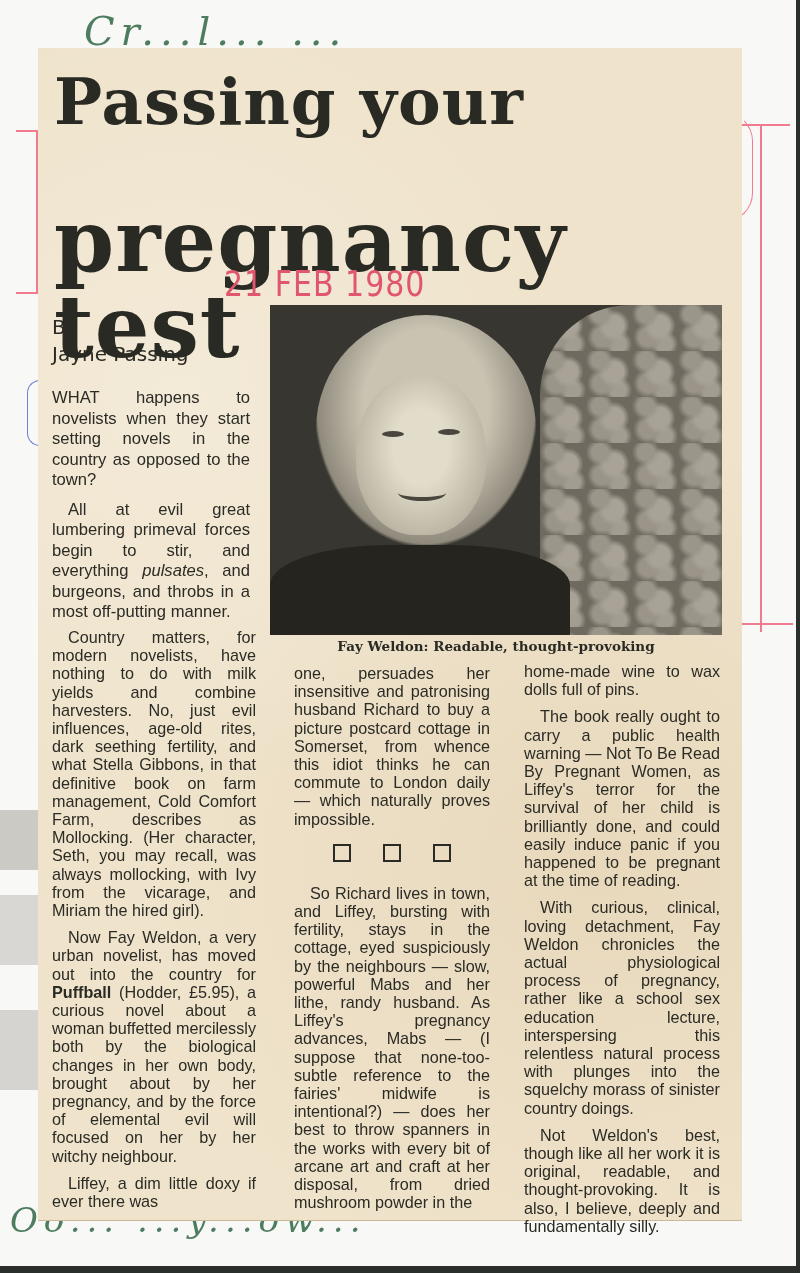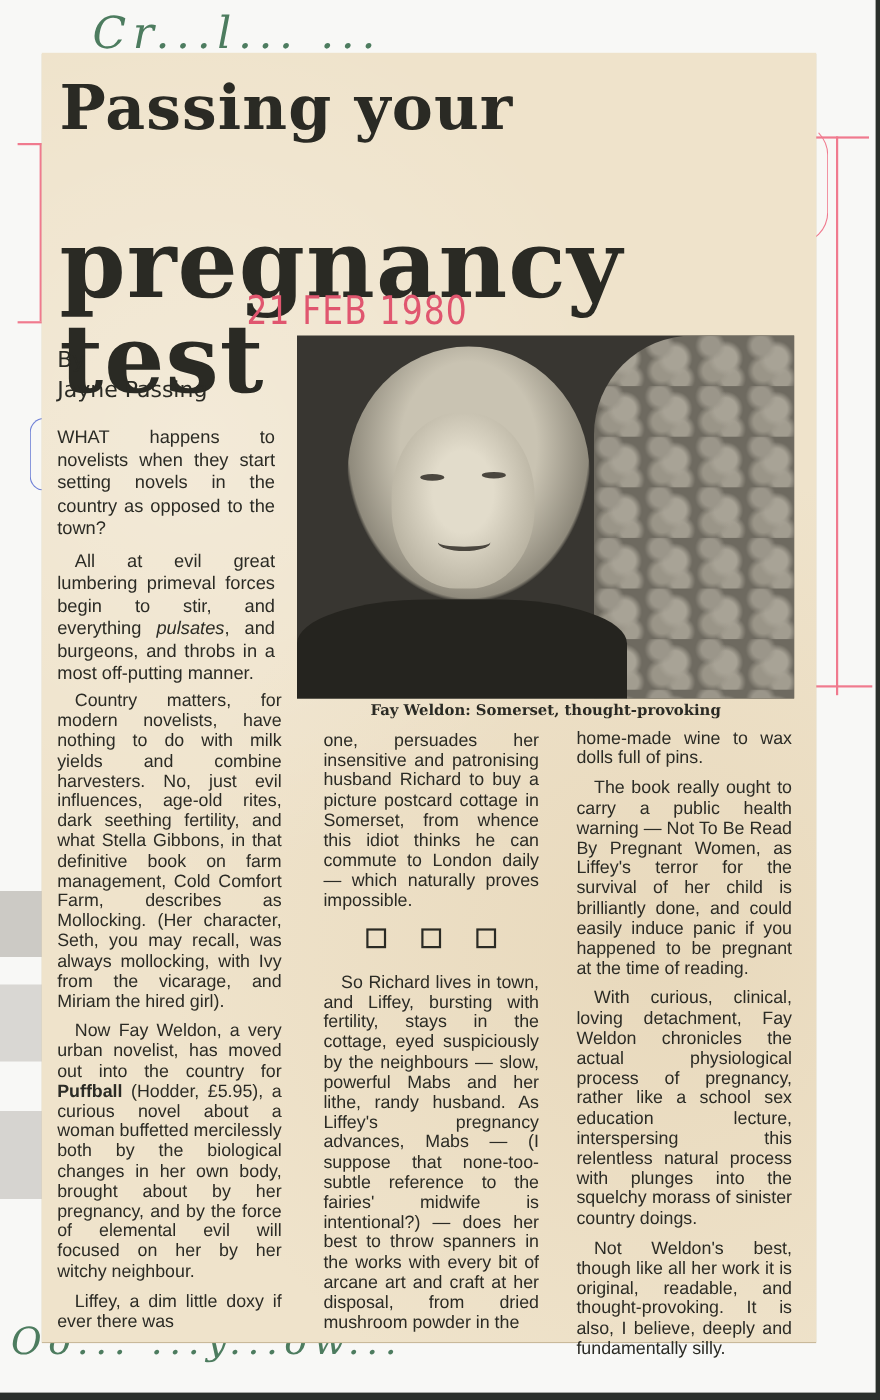--- a/index.html
+++ b/index.html
@@ -40,21 +40,21 @@
     background-image:
       radial-gradient(circle at 20% 30%, rgba(255,255,255,0.25), transparent 40%),
       radial-gradient(circle at 80% 70%, rgba(200,170,120,0.18), transparent 45%);
     box-shadow: 0 1px 0 #c9b99a;
   }
   .headline {
     position: absolute; left: 16px; margin: 0;
     font-family: "DejaVu Serif", serif; font-weight: bold;
     color: #2a2a24; line-height: 1; letter-spacing: 1px;
   }
-  .headline-1 { top: 22px; font-size: 56px; }
+  .headline-1 { top: 22px; font-size: 64px; }
   .headline-2 { top: 150px; font-size: 86px; }
   .date-stamp {
     position: absolute; left: 186px; top: 214px;
     font-family: "DejaVu Sans", sans-serif; font-size: 30px; color: #e0566f;
     letter-spacing: 1px; transform: scaleY(1.2); transform-origin: left top;
   }
   .byline {
     position: absolute; left: 14px; top: 266px;
     font-family: "DejaVu Sans", sans-serif; font-size: 20px; color: #2a2a24; line-height: 27px;
   }
@@ -149,21 +149,21 @@
 
   <div class="photo" title="Portrait of Fay Weldon">
     <div class="bg-pattern"></div>
     <div class="hair"></div>
     <div class="face"></div>
     <div class="eye" style="left:112px; top:126px;"></div>
     <div class="eye" style="left:168px; top:124px;"></div>
     <div class="mouth"></div>
     <div class="body"></div>
   </div>
-  <div class="caption">Fay Weldon: Somerset, thought-provoking</div>
+  <div class="caption">Fay Weldon: Readable, thought-provoking</div>
 
   <div class="col col-1a">
     <p class="first">WHAT happens to novelists when they start setting novels in the country as opposed to the town?</p>
     <p><span>All at evil great lumbering primeval forces begin to stir, and everything </span><span class="ital">pulsates</span><span>, and burgeons, and throbs in a most off-putting manner.</span></p>
   </div>
 
   <div class="col col-1b">
     <p>Country matters, for modern novelists, have nothing to do with milk yields and combine harvesters. No, just evil influences, age-old rites, dark seething fertility, and what Stella Gibbons, in that definitive book on farm management, Cold Comfort Farm, describes as Mollocking. (Her character, Seth, you may recall, was always mollocking, with Ivy from the vicarage, and Miriam the hired girl).</p>
     <p><span>Now Fay Weldon, a very urban novelist, has moved out into the country for </span><span class="bold">Puffball</span><span> (Hodder, £5.95), a curious novel about a woman buffetted mercilessly both by the biological changes in her own body, brought about by her pregnancy, and by the force of elemental evil will focused on her by her witchy neighbour.</span></p>
     <p>Liffey, a dim little doxy if ever there was</p>

